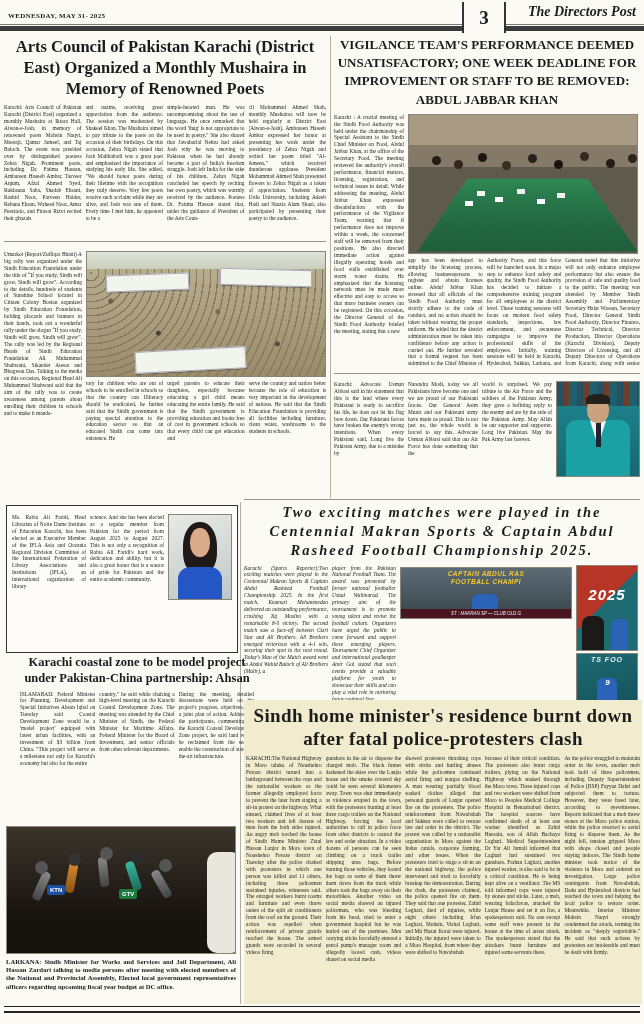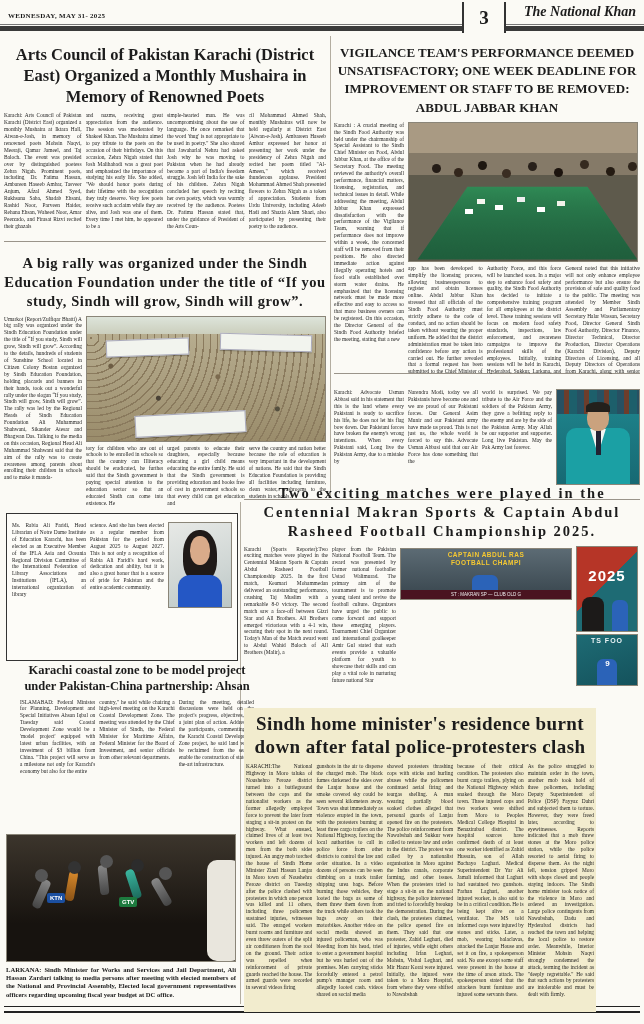--- a/index.html
+++ b/index.html
@@ -15,21 +15,21 @@
               font-size:19px;font-weight:bold;line-height:31px;}
   
   .headline{font-weight:bold;text-align:center;}
   .cols{display:flex;gap:4px;}
   .col{flex:1;font-size:5.4px;line-height:6.9px;text-align:justify;overflow:hidden;}
   .col::first-letter{}
   .vr{position:absolute;width:1px;background:#b3ada0;}
   .hr{position:absolute;height:1px;background:#9a948a;}
   .photo{position:relative;overflow:hidden;border:1px solid #8a8578;background:#c9c4b6;flex:none;}
   .caption{font-size:6.6px;line-height:8.2px;font-weight:bold;text-align:justify;}
-  section{position:absolute;margin-top:8px;}
+  section{position:absolute;}
   
   .ph-sky{position:absolute;left:0;top:0;right:0;height:18%;background:linear-gradient(#dde4da,#c6c8b4);}
   .crowd{position:absolute;left:0;top:14%;right:0;bottom:0;
          background:
           radial-gradient(circle at 10% 30%,#6d5d44 0 2px,transparent 3px),
           radial-gradient(circle at 30% 60%,#4a4236 0 2px,transparent 3px),
           radial-gradient(circle at 55% 40%,#7b6a4e 0 2px,transparent 3px),
           radial-gradient(circle at 80% 70%,#55503f 0 2px,transparent 3px),
           repeating-radial-gradient(circle at 4px 4px,#8a7a5d 0 1.4px,transparent 1.4px 7px),
           linear-gradient(#b7ad8f,#9a8c6b);}
@@ -84,21 +84,21 @@
             font-weight:bold;font-size:7px;text-align:center;letter-spacing:1px;white-space:nowrap;}
   .cream{background:#f2ecce;}
   .lib-box{border:1.5px solid #333;background:#fdfcf8;padding:4px 5px;}
 </style>
 </head>
 <body>
 
 <div id="page">
 
   <div class="mast-date">WEDNESDAY, MAY 31- 2025</div>
-  <div class="mast-title">The National Khan</div>
+  <div class="mast-title">The Directors Post</div>
   <div class="mast-thin"></div>
   <div class="mast-bar"></div>
   <div class="pageno-box">3</div>
 
   <div class="vr" style="left:330px;top:36px;height:462px;"></div>
   <div class="vr" style="left:240px;top:502px;height:502px;"></div>
   <div class="hr" style="left:4px;top:241px;width:322px;"></div>
   <div class="hr" style="left:334px;top:373px;width:306px;"></div>
   <div class="hr" style="left:244px;top:499px;width:396px;"></div>
   <div style="position:absolute;left:4px;top:1006px;width:636px;height:4px;border-top:1.5px solid #222;border-bottom:2.5px solid #222;"></div>
@@ -107,21 +107,20 @@
     <div class="headline" style="font-size:16.5px;line-height:1.28;">Arts Council of Pakistan Karachi (District East)  Organized a Monthly Mushaira in Memory of Renowned Poets</div>
     <div class="cols" style="margin-top:5px;height:148px;">
       <div class="col">Karachi: Arts Council of Pakistan Karachi (District East) organized a monthly Mushaira at Iktara Hall, Aiwan-e-Josh, in memory of renowned poets Mohsin Naqvi, Meeraji, Qamar Jameel, and Taj Baloch. The event was presided over by distinguished poetess Zehra Nigah. Prominent poets, including Dr. Fatima Hassan, Ambareen Haseeb Ambar, Tasveer Anjum, Afzal Ahmed Syed, Rukhsana Saba, Shadab Ehsani, Rashid Noor, Parveen Haider, Rehana Ehsan, Waheed Noor, Amar Peerzado, and Firasat Rizvi recited their ghazals</div>
       <div class="col">and nazms, receiving great appreciation from the audience. The session was moderated by Shakeel Khan. The Mushaira aimed to pay tribute to the poets on the occasion of their birthdays. On this occasion, Zehra Nigah stated that Josh Malihabadi was a great poet and emphasized the importance of studying his early life. She added, "We should honor poets during their lifetime with the recognition they truly deserve. Very few poets receive such acclaim while they are alive, and Josh was one of them. Every time I met him, he appeared to be a</div>
       <div class="col">simple-hearted man. He was uncompromising about the use of language. He once remarked that the word 'thug' is not appropriate to be used in poetry." She also shared that Jawaharlal Nehru had asked Josh why he was moving to Pakistan when he had already become a part of India's freedom struggle. Josh left India for the sake of his children. Zehra Nigah concluded her speech by reciting her own poetry, which was warmly received by the audience. Poetess Dr. Fatima Hassan stated that, under the guidance of President of the Arts Coun-</div>
       <div class="col">cil Mohammad Ahmed Shah, monthly Mushairas will now be held regularly at District East (Aiwan-e-Josh). Ambareen Haseeb Ambar expressed her honor at presenting her work under the presidency of Zehra Nigah and recited her poem titled "Al-Ameen," which received thunderous applause. President Mohammad Ahmed Shah presented flowers to Zehra Nigah as a token of appreciation. Students from Urdu University, including Adeeb Hadi and Shazia Alam Shazi, also participated by presenting their poetry to the audience.</div>
     </div>
   </section>
 
   <section style="left:4px;top:246px;width:322px;">
-    <div class="headline" style="font-size:14.5px;line-height:1.3;letter-spacing:.6px;">A big rally was organized under the Sindh Education Foundation under the title of “If you study, Sindh will grow, Sindh will grow”.</div>
     <div style="display:flex;gap:4px;margin-top:5px;">
       <div class="col" style="flex:none;width:78px;height:200px;">Umarkot (Report/Zulfiqar Bhatti) A big rally was organized under the Sindh Education Foundation under the title of “If you study, Sindh will grow, Sindh will grow”. According to the details, hundreds of students of Sunshine School located in Citizen Colony Bostan organized by Sindh Education Foundation, holding placards and banners in their hands, took out a wonderful rally under the slogan “If you study, Sindh will grow, Sindh will grow”. The rally was led by the Regional Heads of Sindh Education Foundation Ali Muhammad Shahwani, Sikander Atesar and Bhagwan Das. Talking to the media on this occasion, Regional Head Ali Muhammad Shahwani said that the aim of the rally was to create awareness among parents about enrolling their children in schools and to make it manda-</div>
       <div style="flex:1;">
         <div class="photo" style="width:238px;height:124px;">
           <div class="ph-sky"></div>
           <div class="crowd"></div>
           <div class="banner" style="left:8%;top:18%;width:34%;"></div>
           <div class="banner" style="left:56%;top:14%;width:38%;transform:rotate(1.5deg);"></div>
           <div class="banner" style="left:20%;top:78%;width:46%;height:16%;transform:rotate(-3deg);"></div>
         </div>
@@ -206,21 +205,21 @@
       <div class="mic-foam" style="left:93px;top:20px;"></div>
       <div class="mic-foam" style="left:124px;top:24px;background:#2c2c2c;"></div>
       <div class="mic-foam" style="left:152px;top:32px;"></div>
       <div class="flag" style="left:40px;top:58px;background:#1b4fa0;">KTN</div>
       <div class="flag" style="left:112px;top:62px;background:#1d7a3e;">GTV</div>
       <div class="sleeve"></div>
     </div>
     <div class="caption" style="margin-top:4px;">LARKANA: Sindh Minister for Works and Services and Jail Department, Ali Hassan Zardari talking to media persons after meeting with elected members of the National and Provincial Assembly, Elected local government representatives officers regarding upcoming fiscal year budget at DC office.</div>
   </section>
 
-  <section style="left:244px;top:476px;width:396px;">
+  <section style="left:244px;top:503px;width:396px;font-style:italic;">
     <div class="headline" style="font-size:14.5px;line-height:1.3;letter-spacing:2px;">Two exciting matches were played in the Centennial Makran Sports &amp; Captain Abdul Rasheed Football Championship 2025.</div>
     <div style="display:flex;gap:4px;margin-top:5px;">
       <div class="col" style="flex:none;width:84px;height:138px;">Karachi (Sports Reporter):Two exciting matches were played in the Centennial Makran Sports &amp; Captain Abdul Rasheed Football Championship 2025. In the first match, Keamari Mohammedan delivered an outstanding performance, crushing Taj Muslim with a remarkable 8-0 victory. The second match saw a face-off between Gizri Star and All Brothers. All Brothers emerged victorious with a 4-1 win, securing their spot in the next round. Today's Man of the Match award went to Abdul Wahid Baloch of All Brothers (Malir), a</div>
       <div class="col" style="flex:none;width:64px;height:138px;">player from the Pakistan National Football Team. The award was presented by former national footballer Ustad Walimurad. The primary aim of the tournament is to promote young talent and revive the football culture. Organizers have urged the public to come forward and support these emerging players. Tournament Chief Organizer and international goalkeeper Amir Gul stated that such events provide a valuable platform for youth to showcase their skills and can play a vital role in nurturing future national Star</div>
       <div style="flex:none;width:172px;">
         <div class="photo" style="width:170px;height:50px;margin-top:2px;">
           <div class="sp-bg" style="background:linear-gradient(#5c6b74,#37444c);"></div>
           <div class="yellow-cap" style="top:2px;">CAPTAIN ABDUL RAS</div>
           <div class="yellow-cap" style="top:10px;">FOOTBALL CHAMPI</div>
           <div class="jersey" style="left:42%;height:48%;"></div>
@@ -236,21 +235,21 @@
         </div>
         <div class="photo" style="width:60px;height:50px;margin-top:2px;">
           <div class="sp-bg"></div>
           <div class="whiteTop">TS FOO</div>
           <div class="jersey" style="left:34%;width:20px;height:52%;">9</div>
         </div>
       </div>
     </div>
   </section>
 
-  <section class="cream" style="left:244px;top:700px;width:352px;height:304px;padding-top:4px;box-sizing:border-box;">
+  <section class="cream" style="left:244px;top:700px;width:398px;height:304px;padding-top:4px;box-sizing:border-box;">
     <div class="headline" style="font-size:19px;line-height:1.22;letter-spacing:.4px;">Sindh home minister's residence burnt down after fatal police-protesters clash</div>
     <div class="cols" style="margin-top:5px;height:242px;padding:0 2px;">
       <div class="col">KARACHI:The National Highway in Moro taluka of Noushehro Feroze district turned into a battleground between the cops and the nationalist workers as the former allegedly employed force to prevent the later from staging a sit-in protest on the highway. What ensued, claimed lives of at least two workers and left dozens of men from the both sides injured. An angry mob torched the house of Sindh Home Minister Ziaul Hassan Lanjar in Moro town of Noushehro Feroze district on Tuesday after the police clashed with protesters in which one person was killed and 11 others, including three policemen sustained injuries, witnesses said. The enraged workers burnt rooms and furniture and even threw outers of the split air conditioners from the roof on the ground. Their action was repelled when reinforcement of private guards reached the house. The armed guards were recorded in several videos firing</div>
       <div class="col">gunshots in the air to disperse the charged mob. The black fumes darkened the skies over the Lanjar house and the smoke covered sky could be seen several kilometers away. Town was shut immediately as violence erupted in the town, with the protesters burning at least three cargo trailers on the National Highway, forcing the local authorities to call in police force from other districts to control the law and order situation. In a video dozens of persons can be seen climbing on a truck trailer shipping urea bags. Before burning those vehicles, they looted the bags as some of them threw them down from the truck while others took the bags away on their motorbikes. Another video on social media showed an injured policeman, who was bleeding from his head, tried to enter a government hospital but he was hurled out of the premises. Men carrying sticks forcefully entered a petrol pump's manager room and allegedly looted cash. videos shared on social media</div>
       <div class="col">showed protesters thrashing cops with sticks and hurling abuses while the policemen continued aerial firing and teargas shelling. A man wearing partially blood soaked clothes alleged that personal guards of Lanjar opened fire on the protesters. The police reinforcement from Nawabshah and Sukkur were called to restore law and order in the district. The protest was called by a nationalist organisation in Moro against the Indus canals, corporate farming, and other issues. When the protesters tried to stage a sit-in on the national highway, the police intervened and tried to forcefully breakup the demonstration. During the clash, the protesters claimed, the police opened fire on them. They said that one protester, Zahid Leghari, died of injuries, while eight others including Irfan Leghari, Mohsin, Vishal Leghari, and Mir Hazar Korai were injured. Initially, the injured were taken to a Moro Hospital, from where they were shifted to Nawabshah</div>
       <div class="col">because of their critical condition. The protesters also burnt cargo trailers, plying on the National Highway which snaked through the Moro town. Three injured cops and two workers were shifted from Moro to Peoples Medical College Hospital in Benazirabad district. The hospital sources have confirmed death of at least one worker identified as Zahid Hussain, son of Allah Bachayo Laghari. Medical Superintendent Dr Yar Ali Jamali informed that Laghari had sustained two gunshots. Farhan Laghari, another injured worker, is also said to be in a critical condition. He is being kept alive on a ventilator. The MS told informed cops were injured by stones and sticks. Later, a mob, wearing balaclavas, attacked the Lanjar House and set it on fire, a spokesperson said. No one except some staff were present in the house at the time of arson attack. The spokesperson stated that the attackers burnt furniture and injured some servants there.</div>
       <div class="col">As the police struggled to maintain order in the town, another mob took hold of three policemen, including Deputy Superintendent of Police (DSP) Fayyaz Dahri and subjected them to torture. However, they were freed later, according to eyewitnesses. Reports indicated that a mob threw stones at the Moro police station, while the police resorted to aerial firing to disperse them. As the night fell, tension gripped Moro with shops closed and people staying indoors. The Sindh home minister took notice of the violence in Moro and ordered an investigation. Large police contingents from Nawabshah, Dadu and Hyderabad districts had reached the town and helping the local police to restore order. Meanwhile, Interior Minister Mohsin Naqvi strongly condemned the attack, terming the incident as "deeply regrettable." He said that such actions by protesters are intolerable and must be dealt with firmly.</div>
     </div>
   </section>
 

